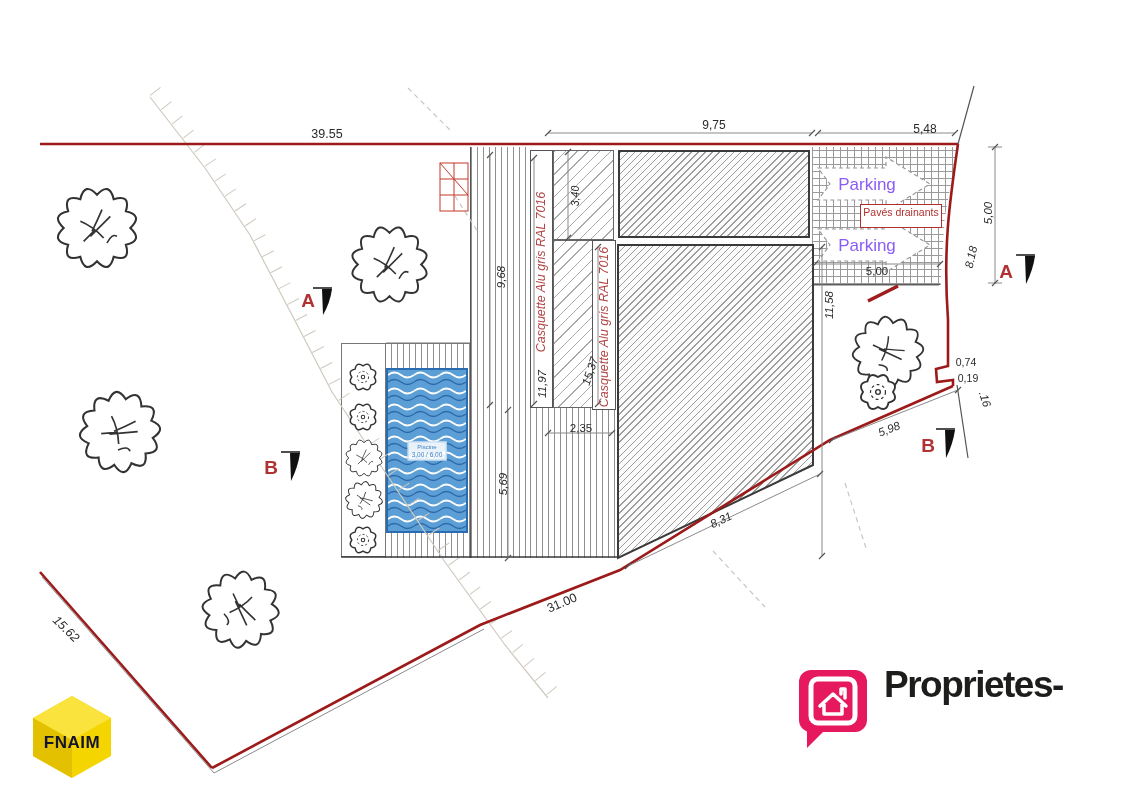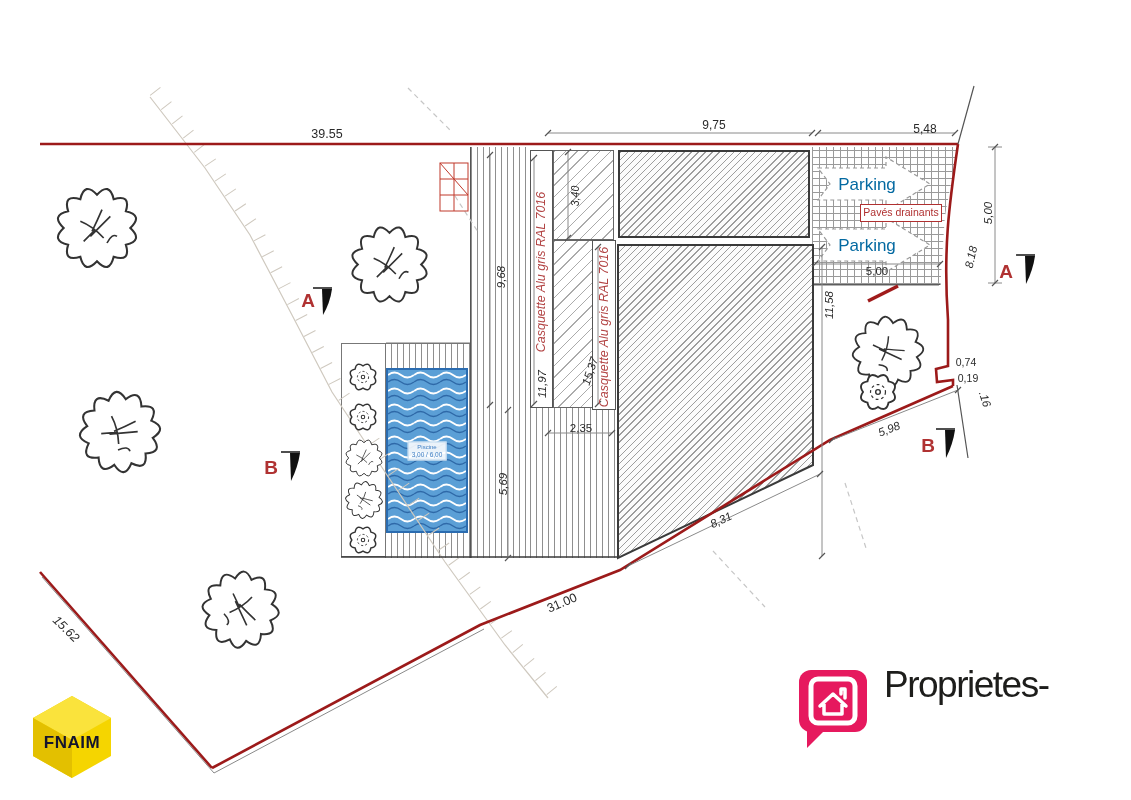--- a/index.html
+++ b/index.html
@@ -11,28 +11,28 @@
   .hatch-dense{background:repeating-linear-gradient(135deg,#9d9d9d 0,#9d9d9d 1px,#fbfbfb 1px,#fbfbfb 5px);}
   .hatch-light{background:repeating-linear-gradient(135deg,#ababab 0,#ababab 1px,#ffffff 1px,#ffffff 8px);}
   .grid{background-image:repeating-linear-gradient(0deg,#9a9a9a 0,#9a9a9a 1px,transparent 1px,transparent 7px),
         repeating-linear-gradient(90deg,#9a9a9a 0,#9a9a9a 1px,transparent 1px,transparent 7px);}
   svg.overlay{position:absolute;left:0;top:0;pointer-events:none;}
   .lbl{position:absolute;font-size:11.5px;color:#2a2a2a;white-space:nowrap;transform:translate(-50%,-50%);}
   .it{font-style:italic;}
   .sec{position:absolute;font-size:19px;font-weight:600;color:#b03232;transform:translate(-50%,-50%);}
   .casq{position:absolute;font-size:12.5px;font-style:italic;color:#b24444;white-space:nowrap;
         transform:translate(-50%,-50%) rotate(-90deg);}
-  .parklbl{position:absolute;font-size:17px;color:#0369a1;transform:translate(-50%,-50%);}
-  .paves{position:absolute;left:860px;top:204px;width:82px;height:18px;border:1.5px solid #b03030;background:#fff;
+  .parklbl{position:absolute;font-size:17px;color:#8b5cf6;transform:translate(-50%,-50%);}
+  .paves{position:absolute;left:860px;top:204px;width:82px;height:24px;border:1.5px solid #b03030;background:#fff;
          color:#b03030;font-size:10.5px;text-align:center;line-height:15px;}
   .pool-label{position:absolute;left:50%;top:50%;transform:translate(-50%,-50%);background:rgba(255,255,255,.88);
          border:1px solid #bcd7ee;color:#3f7fc4;text-align:center;padding:1px 3px;}
   .pool-label .l1{font-size:6px;line-height:7px;}
   .pool-label .l2{font-size:6.5px;line-height:8px;}
-  .pp-text{position:absolute;left:884px;top:666px;font-weight:normal;font-size:37px;line-height:38px;
+  .pp-text{position:absolute;left:884px;top:666px;font-weight:bold;font-size:37px;line-height:38px;
            letter-spacing:-1.5px;color:#1d1d1b;}
   .pp-accent{color:#e6195e;}
 </style>
 </head>
 <body>
 
 <div id="page">
 
   <div class="fill stripes" style="left:470px;top:147px;width:60px;height:411px;border-left:1.5px solid #555;"></div>
   <div class="fill stripes" style="left:385px;top:343px;width:85px;height:215px;border-top:1px solid #777;"></div>

